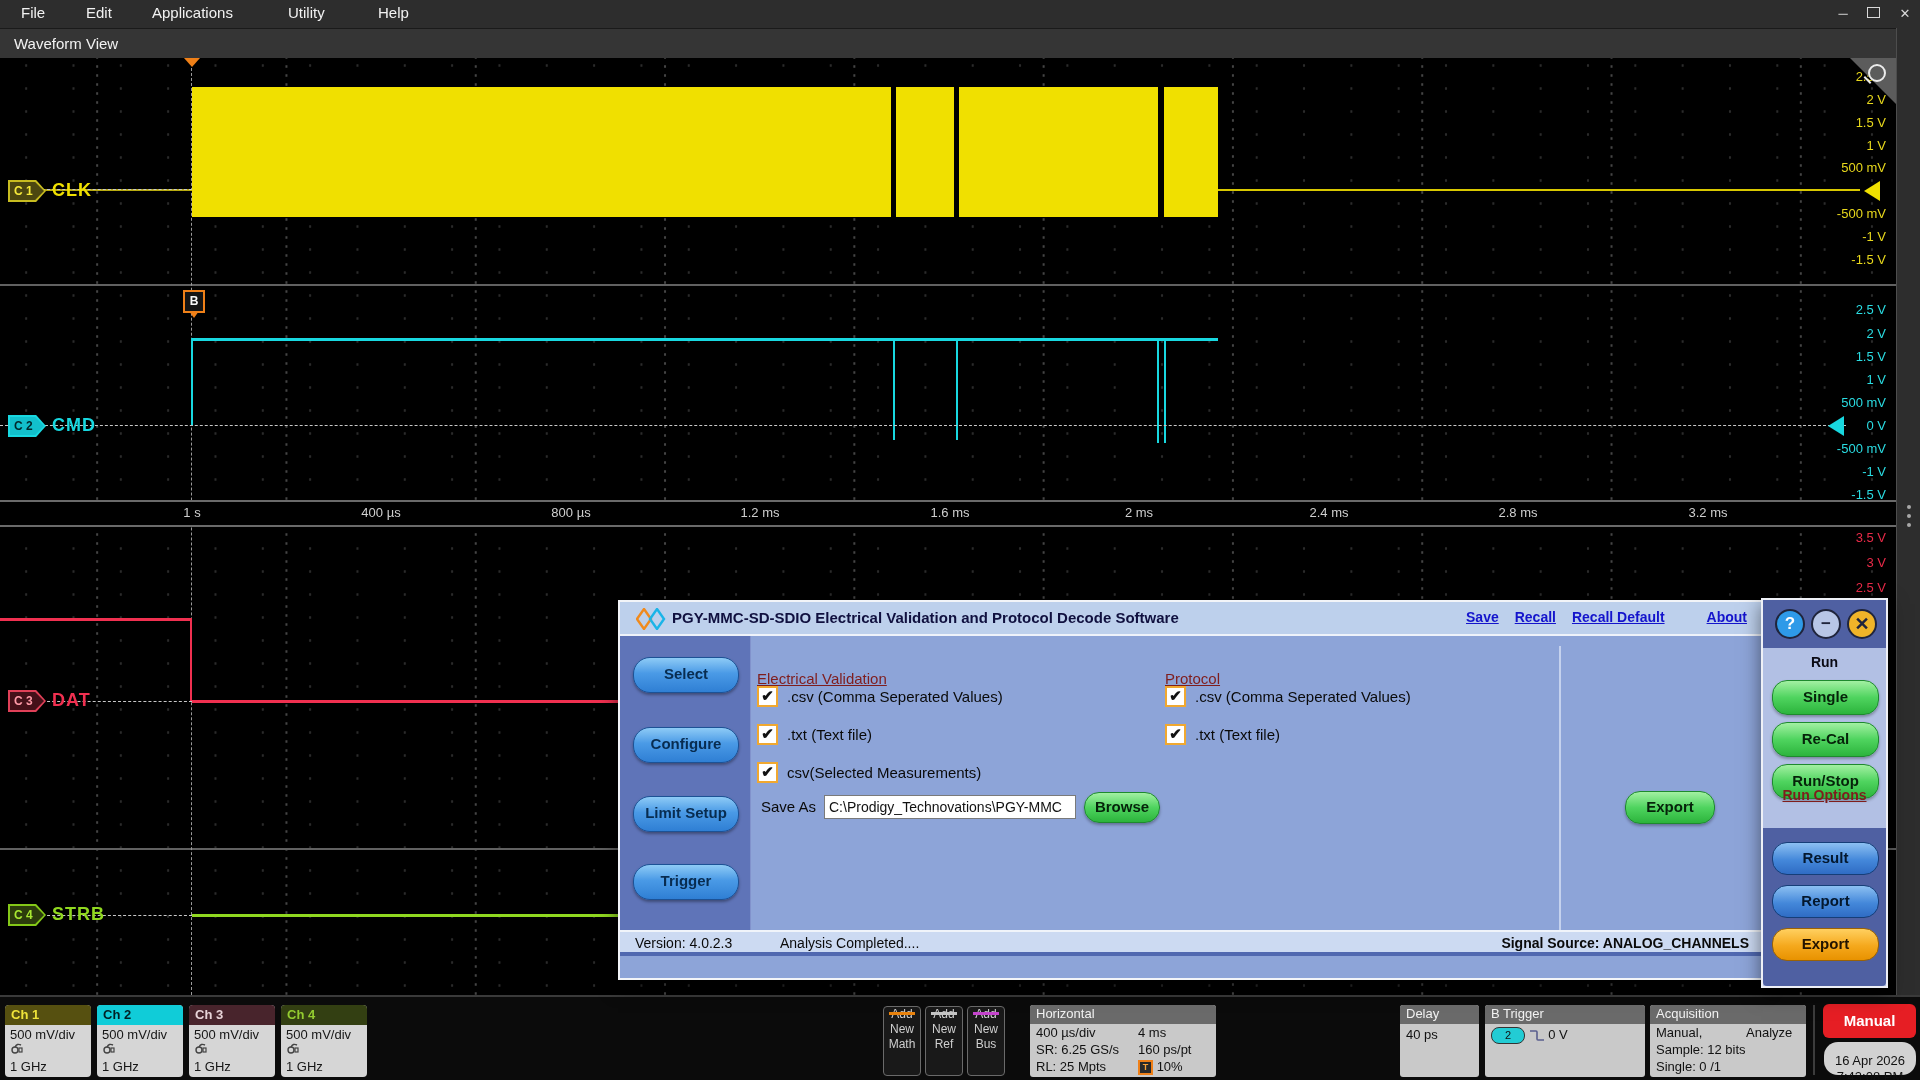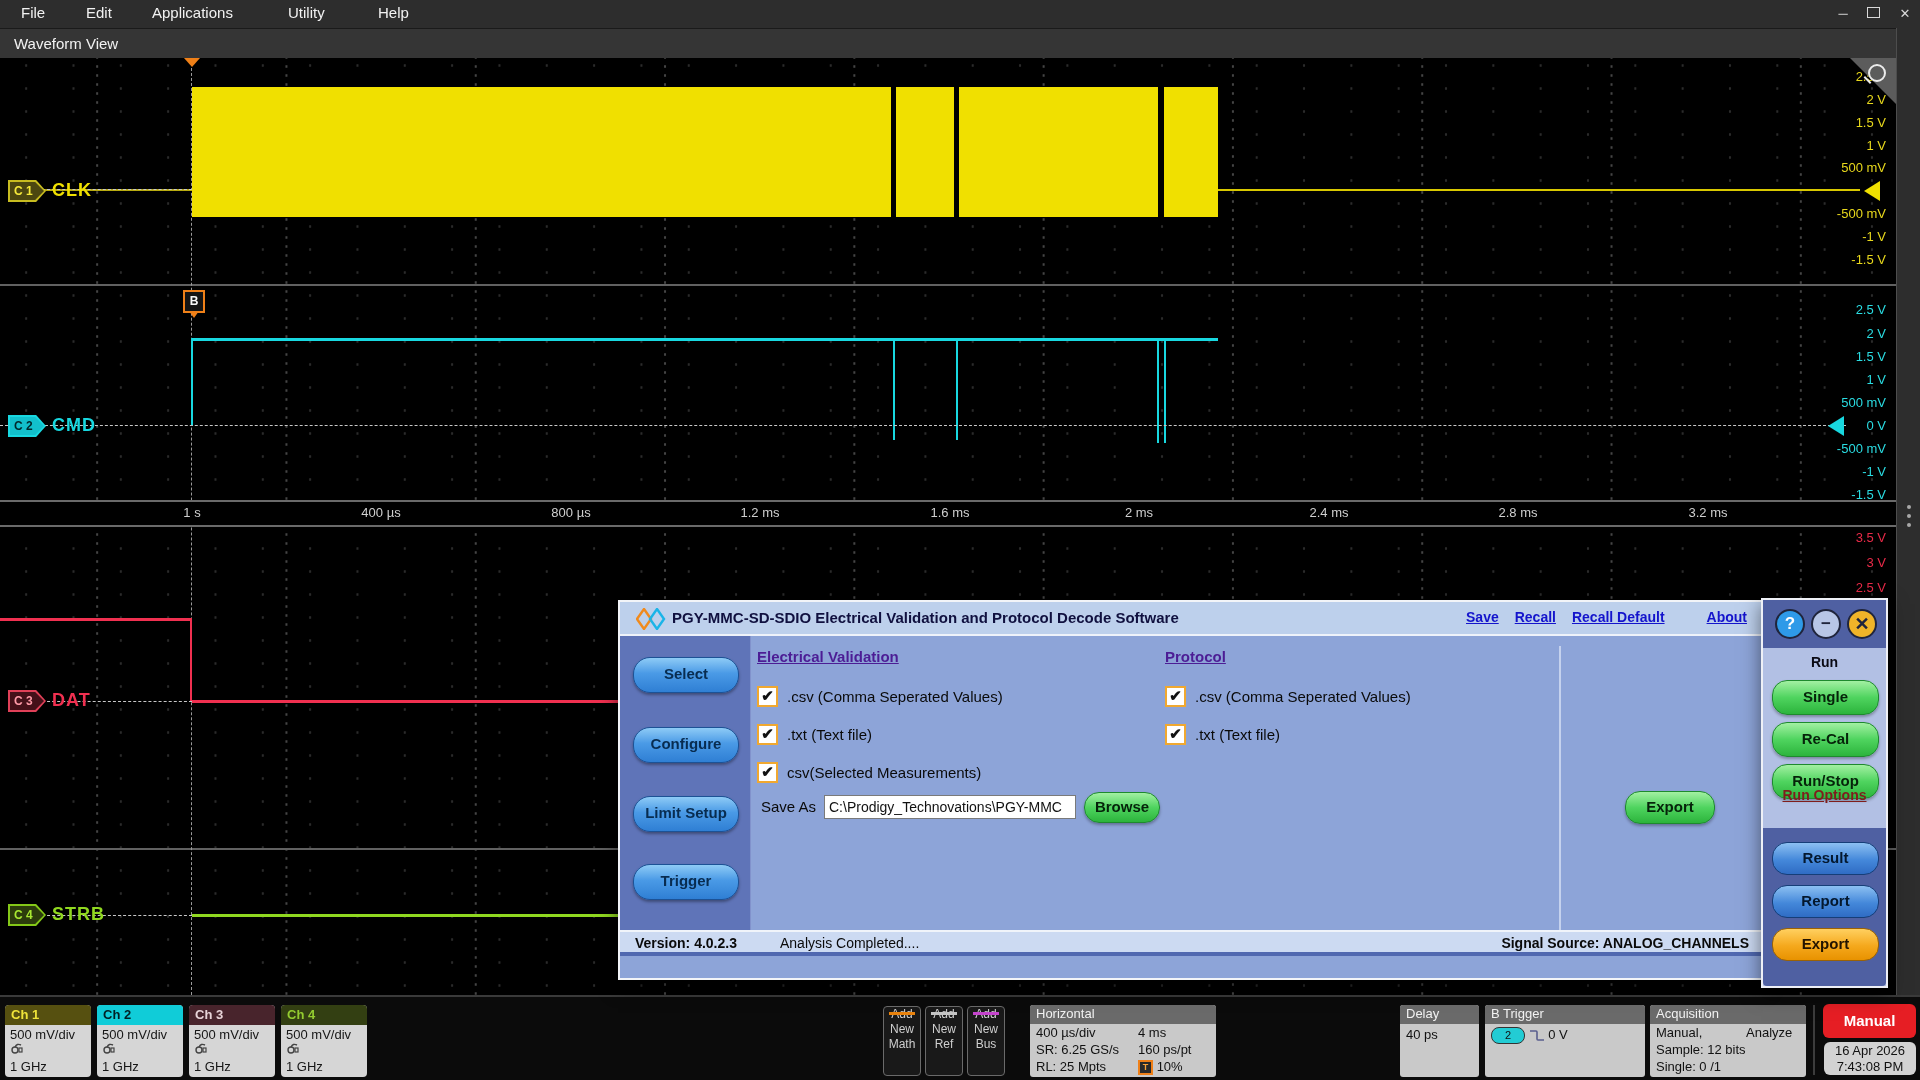--- a/index.html
+++ b/index.html
@@ -69,36 +69,36 @@
   #dlg-logo{position:absolute;left:16px;top:6px;}
   .dlg-links{position:absolute;right:14px;top:7px;display:flex;gap:16px;}
   .dlg-link{color:#1414cc;font-weight:bold;font-size:14px;text-decoration:underline;cursor:pointer;white-space:nowrap;}
   .dlg-link.about{margin-left:26px;}
 
   #dlg-side{position:absolute;left:0;top:34px;width:130px;height:294px;background:#5f74b8;border-right:1px solid #8192cc;}
   .sbtn{position:absolute;left:13px;width:104px;height:34px;border-radius:17px;border:1px solid #1c5296;
         background:linear-gradient(#8ecbf6 0%,#4a9ae6 45%,#2f7fd4 100%);
         color:#082c50;font-size:15px;font-weight:bold;text-align:center;line-height:32px;cursor:pointer;
         box-shadow:0 2px 3px rgba(0,0,0,.35);}
-  .sec-title{position:absolute;font-size:15px;font-weight:bold;color:#4c1d95;text-decoration:underline;}
+  .sec-title{position:absolute;font-size:15px;font-weight:normal;color:#7f1d1d;text-decoration:underline;margin-top:22px;}
   .cbrow{position:absolute;display:flex;align-items:center;gap:9px;}
   .cb{width:17px;height:17px;background:#fff;border:2px solid #f0a830;color:#111;font-size:15px;font-weight:bold;
       line-height:16px;text-align:center;cursor:pointer;}
   .cblabel{font-size:15px;color:#0a0a0a;white-space:nowrap;}
   .saveas-label{position:absolute;font-size:15px;color:#0a0a0a;}
   #saveas-input{position:absolute;left:204px;top:193px;width:242px;height:22px;border:1px solid #7a7a7a;background:#fff;
                 font-size:14px;font-family:"Liberation Sans",sans-serif;color:#111;padding:0 4px;}
   .greenbtn{border-radius:15px;border:1px solid #1e8a2e;background:linear-gradient(#a2f0a2 0%,#4fd45f 50%,#2cb43c 100%);
             color:#06230a;font-size:15px;font-weight:bold;text-align:center;cursor:pointer;box-shadow:0 2px 3px rgba(0,0,0,.3);}
   #browse-btn{position:absolute;left:464px;top:190px;width:74px;height:29px;line-height:27px;}
   #export-main{position:absolute;left:1005px;top:189px;width:88px;height:31px;line-height:29px;}
   .vsep{position:absolute;left:939px;top:44px;width:2px;height:288px;background:#c5d2ee;}
   #dlg-status{position:absolute;left:0;top:328px;width:100%;height:26px;background:#ccdaf2;border-top:2px solid #f0f4fa;
               border-bottom:4px solid #5068b0;box-sizing:border-box;font-size:14px;color:#0a0a0a;}
-  #dlg-status .ver{position:absolute;left:15px;top:3px;font-weight:bold;}
+  #dlg-status .ver{position:absolute;left:15px;top:3px;font-weight:normal;}
   #dlg-status .msg{position:absolute;left:160px;top:3px;}
   #dlg-status .src{position:absolute;right:12px;top:3px;font-weight:bold;}
 
   
   #runpanel{position:absolute;left:1761px;top:598px;width:127px;height:390px;border:2px solid #eef0f6;box-sizing:border-box;
             background:#b2c0e4;z-index:11;box-shadow:0 6px 18px rgba(0,0,0,.5);}
   #rp-head{position:absolute;left:0;top:0;width:100%;height:48px;background:#4f60a2;}
   .circ{position:absolute;top:9px;width:30px;height:30px;border-radius:50%;border:2px solid #20253c;box-sizing:border-box;
         text-align:center;line-height:26px;font-size:17px;font-weight:bold;cursor:pointer;}
   .circ.help{left:12px;background:#2e9ae8;color:#fff;}
@@ -130,22 +130,22 @@
   .bpanel .bd{position:relative;font-size:13px;color:#111;height:53px;}
   .brow{position:absolute;left:6px;white-space:nowrap;}
   .bcol2{position:absolute;left:108px;white-space:nowrap;}
   .trigbadge{display:inline-block;width:32px;height:15px;border:1px solid #333;border-radius:8px;text-align:center;
              font-size:11px;line-height:15px;color:#111;vertical-align:middle;}
   .tposicon{display:inline-block;width:11px;height:11px;border:2px solid #ef8018;background:#2a2a2a;color:#f7a43c;font-size:9px;
             font-weight:bold;text-align:center;line-height:11px;vertical-align:middle;}
   .vbar{position:absolute;top:8px;width:2px;height:70px;background:#3c3c3c;}
   #preview-btn{position:absolute;left:1823px;top:7px;width:93px;height:34px;background:#e61e24;border-radius:6px;
                color:#fff;font-size:15px;font-weight:bold;text-align:center;line-height:34px;cursor:pointer;}
-  #datetime{position:absolute;left:1824px;top:45px;width:92px;height:33px;background:#d2d2d2;border-radius:6px;
-            color:#111;font-size:13px;text-align:center;line-height:16px;padding-top:1px;box-sizing:border-box;}
+  #datetime{position:absolute;left:1824px;top:45px;width:92px;height:33px;background:#d2d2d2;border-radius:14px;
+            color:#111;font-size:13px;text-align:center;line-height:16px;padding-top:11px;box-sizing:border-box;}
 </style>
 </head>
 <body>
 
 <div id="screen">
 
   <div id="menubar">
     <span class="menu-item" style="left:21px">File</span>
     <span class="menu-item" style="left:86px">Edit</span>
     <span class="menu-item" style="left:152px">Applications</span>

